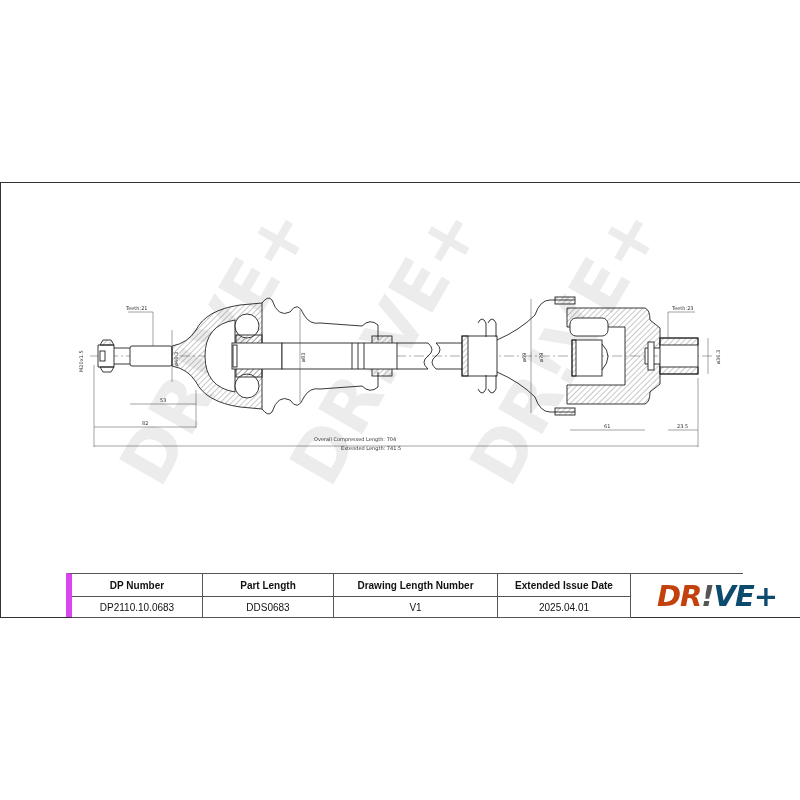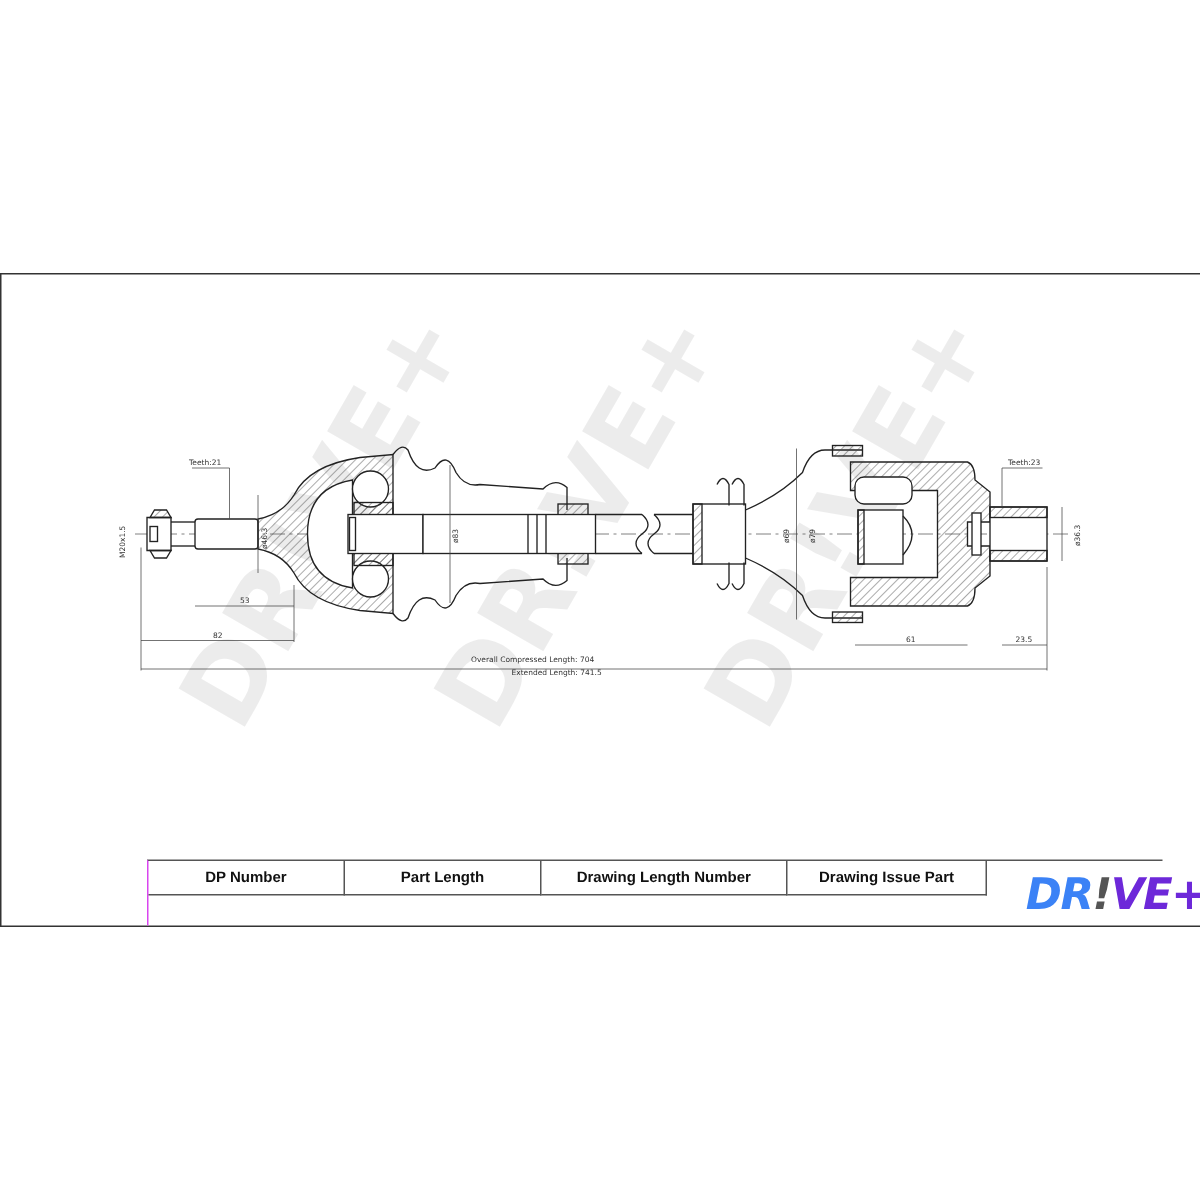--- a/index.html
+++ b/index.html
@@ -1,20 +1,20 @@
 <!DOCTYPE html>
 <html><head>
 <meta charset="utf-8">
 <style>
   html, body { margin:0; padding:0; background:#ffffff; }
   body { width:800px; height:800px; position:relative; overflow:hidden; font-family:"Liberation Sans", sans-serif; }
   .sheet { position:absolute; left:0; top:182px; width:800px; height:436px; border-top:1.5px solid #333; border-bottom:1.5px solid #333; border-left:1.5px solid #333; box-sizing:border-box; }
   svg.drawing { position:absolute; left:0; top:0; width:800px; height:800px; }
   .dim { font-family:"DejaVu Sans", sans-serif; font-size:5px; fill:#333; }
-  .title-block { position:absolute; left:66px; top:573px; width:677px; height:44px; border-top:1px solid #555; border-left:1px solid #d946ef; box-sizing:border-box;margin-left:32px; }
+  .title-block { position:absolute; left:66px; top:573px; width:677px; height:44px; border-top:1px solid #555; border-left:6px solid #d946ef; box-sizing:border-box; }
   table.tb { position:absolute; left:0; top:0; border-collapse:collapse; }
   table.tb td { border-right:1px solid #555; border-bottom:1px solid #555; text-align:center; font-size:10px; color:#111; padding:0; }
   table.tb tr.hdr td { height:22px; font-weight:bold; }
   table.tb tr.val td { height:20px; }
   .logo { position:absolute; left:556px; top:0; width:178px; height:43px; display:flex; align-items:center; justify-content:center; }
   .logo span { font-family:"DejaVu Sans", sans-serif; font-weight:bold; font-style:italic; font-size:29px; letter-spacing:-1px; }
 </style>
 </head>
 <body>
 
@@ -128,22 +128,28 @@
   </g>
 </svg>
 
 <div class="title-block">
   <table class="tb">
     <tbody>
         <tr class="hdr">
       <td style="width:130px">DP Number</td>
       <td style="width:130px">Part Length</td>
       <td style="width:163px">Drawing Length Number</td>
-      <td style="width:132px">Drawing Issue Part</td>
+      <td style="width:132px">Extended Issue Date</td>
+    </tr>
+    <tr class="val">
+      <td>DP2110.10.0683</td>
+      <td>DDS0683</td>
+      <td>V1</td>
+      <td>2025.04.01</td>
     </tr>
   </tbody>
     </table>
   <div class="logo">
-    <span style="color:#3b82f6">DR</span>
+    <span style="color:#c2410c">DR</span>
       <span style="color:#555555">!</span>
-      <span style="color:#6d28d9">VE+</span>
+      <span style="color:#0c4a6e">VE+</span>
   </div>
 </div>
 
 </body></html>

